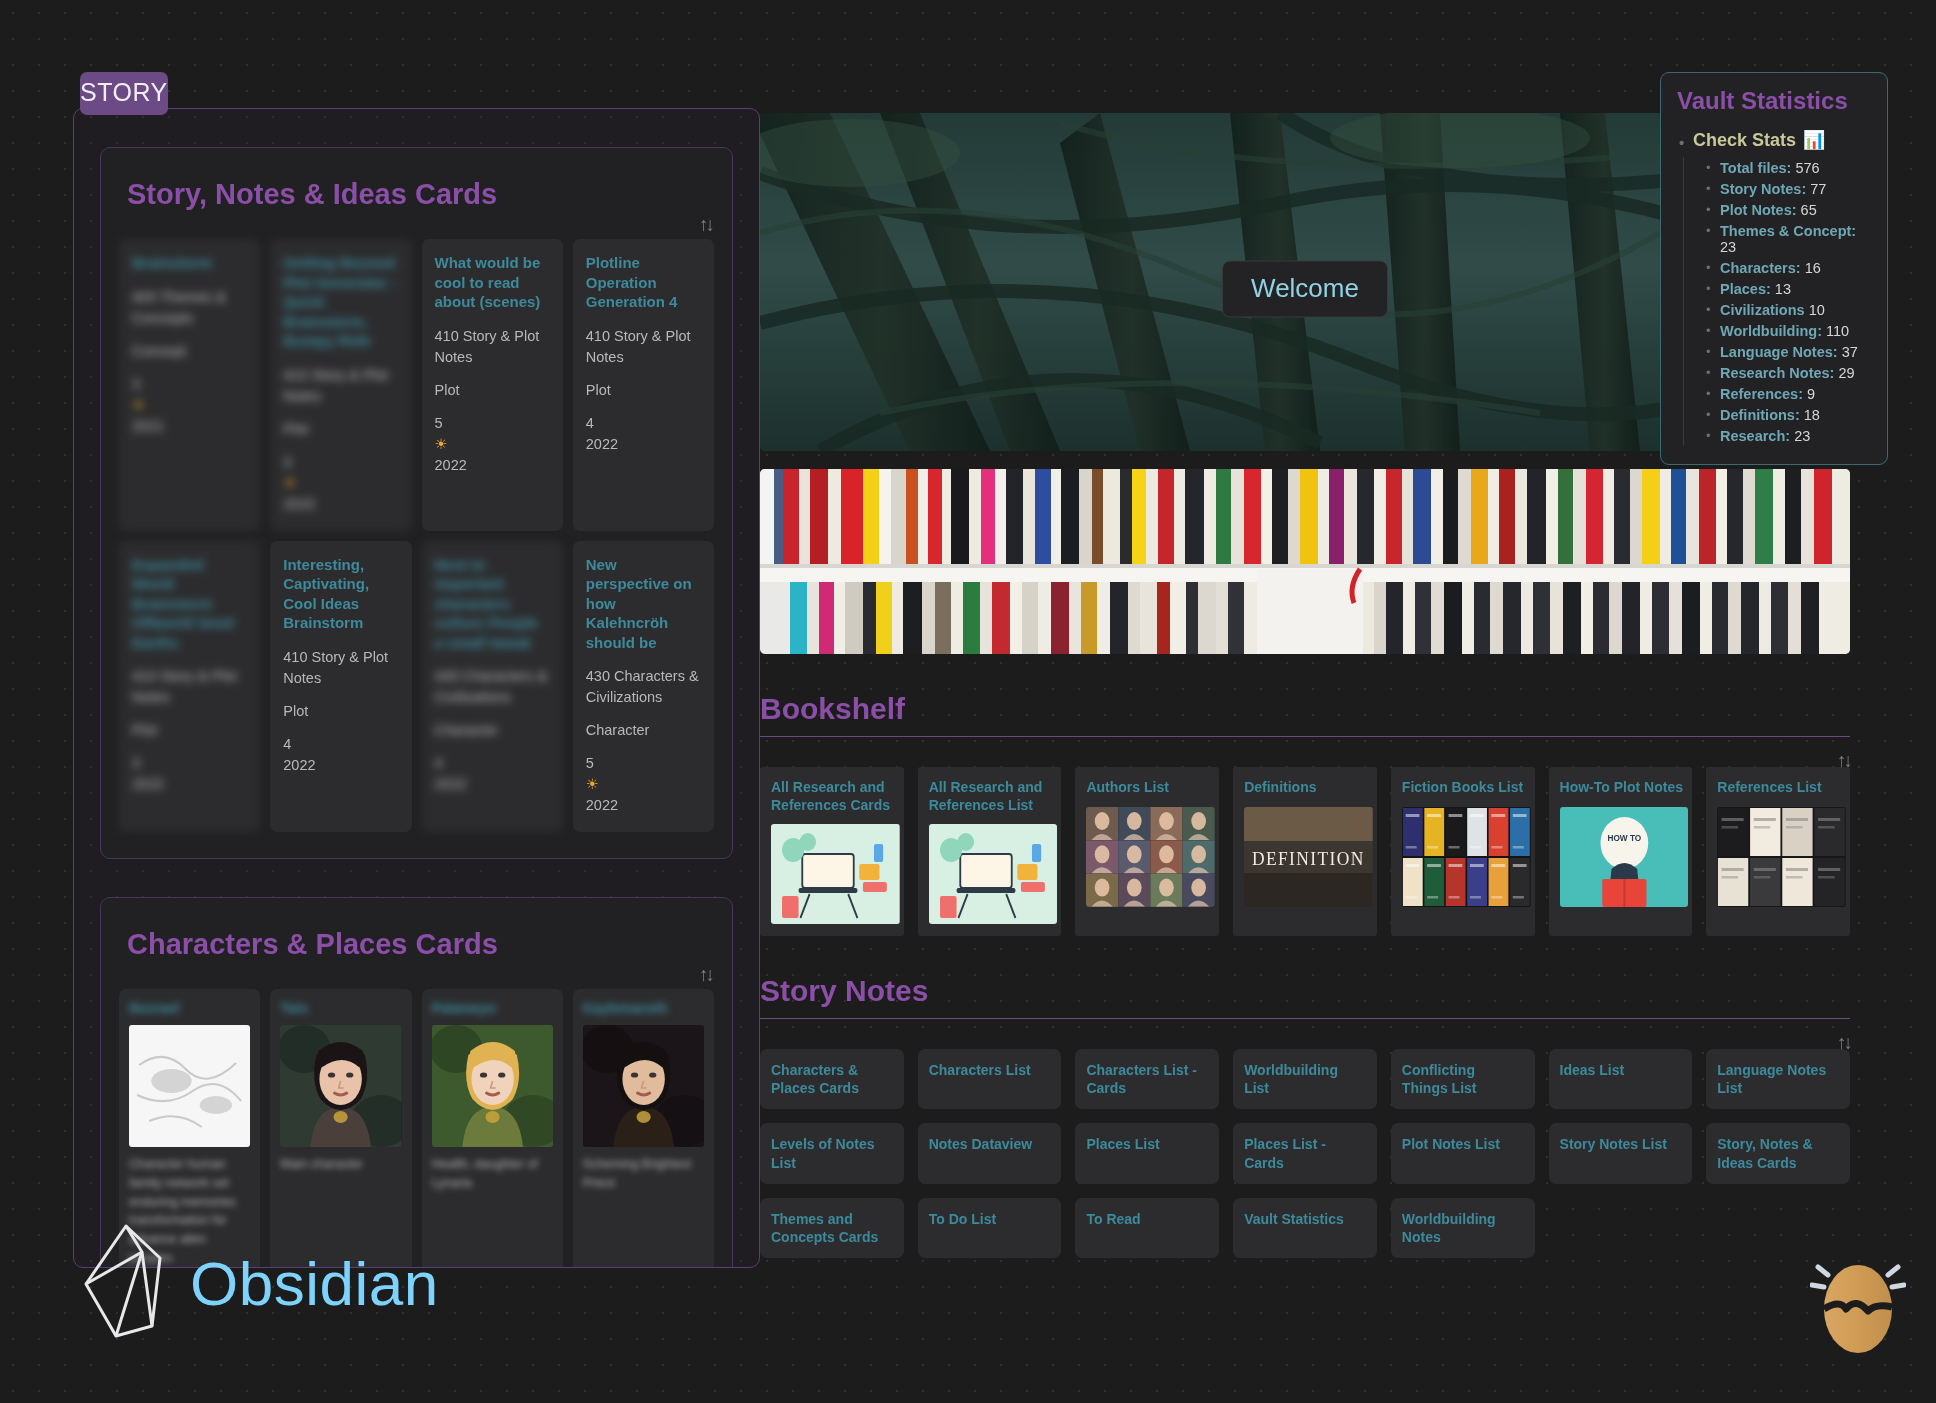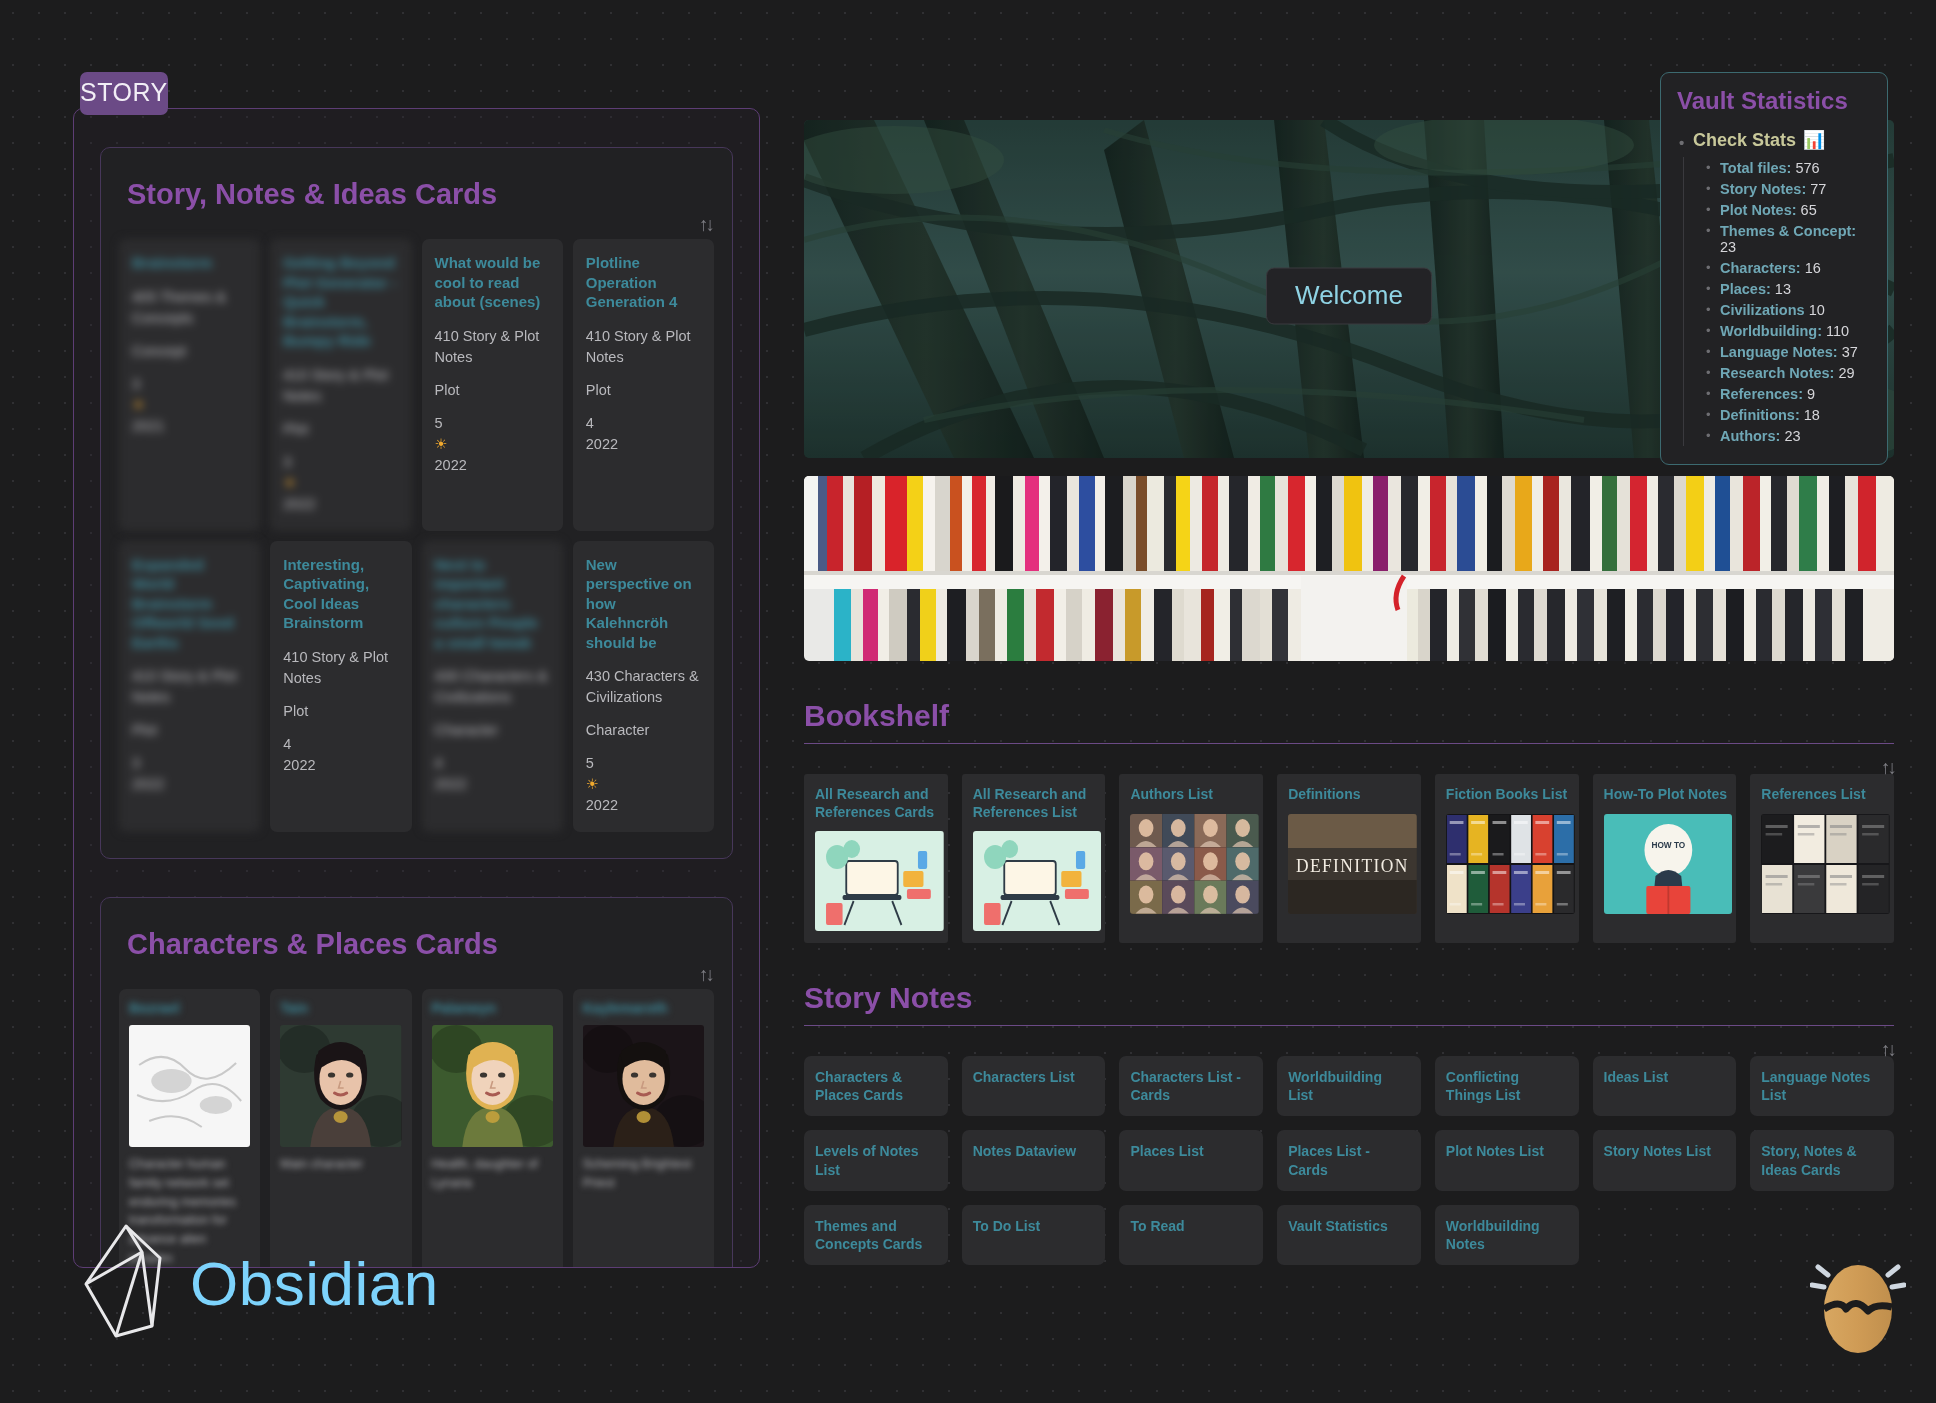--- a/index.html
+++ b/index.html
@@ -93,21 +93,21 @@
   #obsidian-brand {
     position: absolute; left: 82px; top: 1222px;
     display: flex; align-items: center; gap: 22px; z-index: 14;
   }
   #obsidian-brand .ob-text {
     color: #7dd3fc; font-size: 62px; font-weight: 400; letter-spacing: .5px;
   }
 
   
   #right-col {
-    position: absolute; left: 760px; top: 120px; width: 1100px; margin-left: 44px;
+    position: absolute; left: 760px; top: 113px; width: 1100px;
   }
   .hero {
     width: 1090px; height: 338px; border-radius: 5px; overflow: hidden;
     position: relative;
   }
   .hero svg { display:block; width: 100%; height: 100%; }
   #welcome-btn {
     position: absolute; left: 50%; top: 52%; transform: translate(-50%,-50%);
     background: #232326; color: #8fd3e4; font-size: 26px; font-weight: 500;
     padding: 11px 28px 13px; border-radius: 8px;
@@ -838,21 +838,21 @@
       <li><span class="k">Plot Notes:</span> <span class="v">65</span></li>
       <li><span class="k">Themes &amp; Concept:</span> <span class="v">23</span></li>
       <li><span class="k">Characters:</span> <span class="v">16</span></li>
       <li><span class="k">Places:</span> <span class="v">13</span></li>
       <li><span class="k">Civilizations</span> <span class="v">10</span></li>
       <li><span class="k">Worldbuilding:</span> <span class="v">110</span></li>
       <li><span class="k">Language Notes:</span> <span class="v">37</span></li>
       <li><span class="k">Research Notes:</span> <span class="v">29</span></li>
       <li><span class="k">References:</span> <span class="v">9</span></li>
       <li><span class="k">Definitions:</span> <span class="v">18</span></li>
-      <li><span class="k">Authors:</span> <span class="v">23</span></li>
+      <li><span class="k">Research:</span> <span class="v">23</span></li>
     </ul>
 </div>
 
 <div id="pkmer">
   <span>
     <svg width="96" height="104" viewBox="0 0 96 104">
       <defs>
         <linearGradient id="eggg" x1="0" y1="0" x2="1" y2="0">
           <stop offset="0%" stop-color="#d8a761"></stop>
           <stop offset="50%" stop-color="#cf9b55"></stop>

